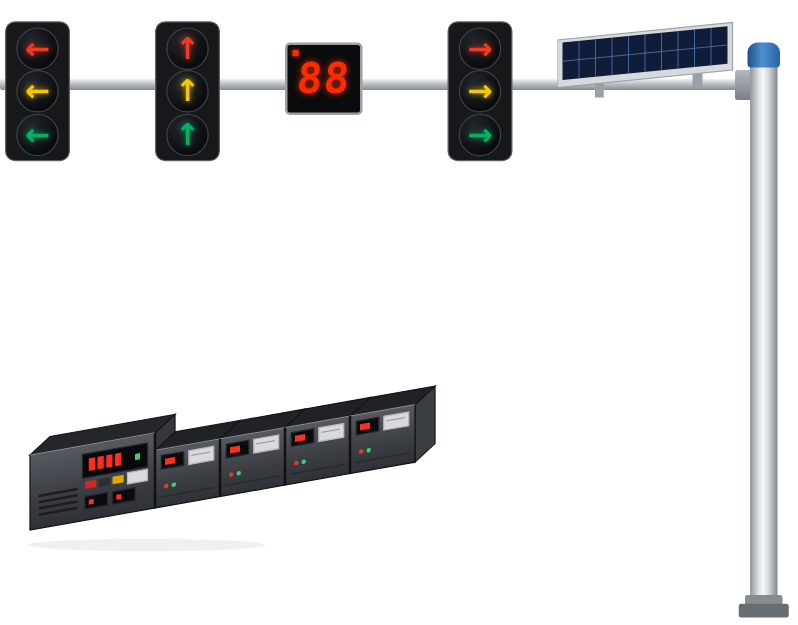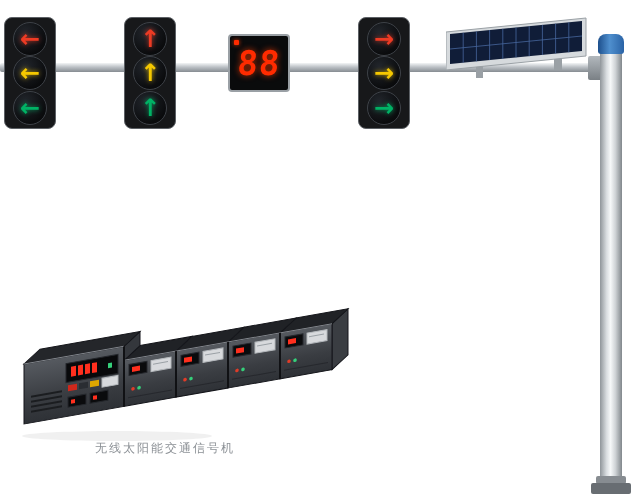--- a/index.html
+++ b/index.html
@@ -205,15 +205,14 @@
 
       <g stroke="#101114" stroke-width="2">
         <line x1="100" y1="0" x2="100" y2="-60"></line>
         <line x1="152" y1="0" x2="152" y2="-46"></line>
         <line x1="204" y1="0" x2="204" y2="-46"></line>
         <line x1="256" y1="0" x2="256" y2="-46"></line>
       </g>
     </g>
   </svg>
 
-  <div class="caption">无线太阳能交通信号机</div>
 
 </div>
 
 </body></html>

